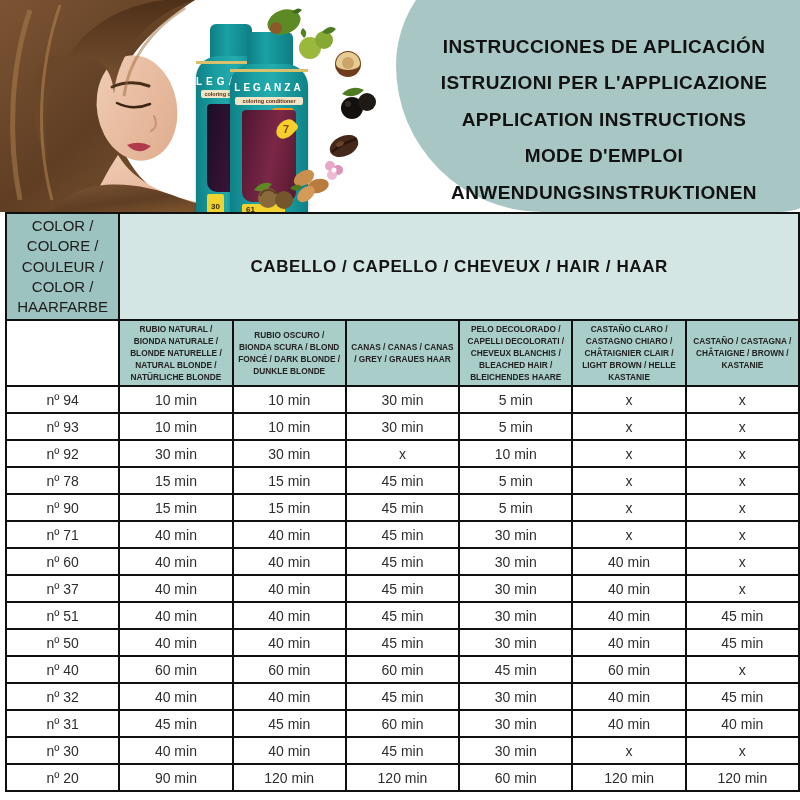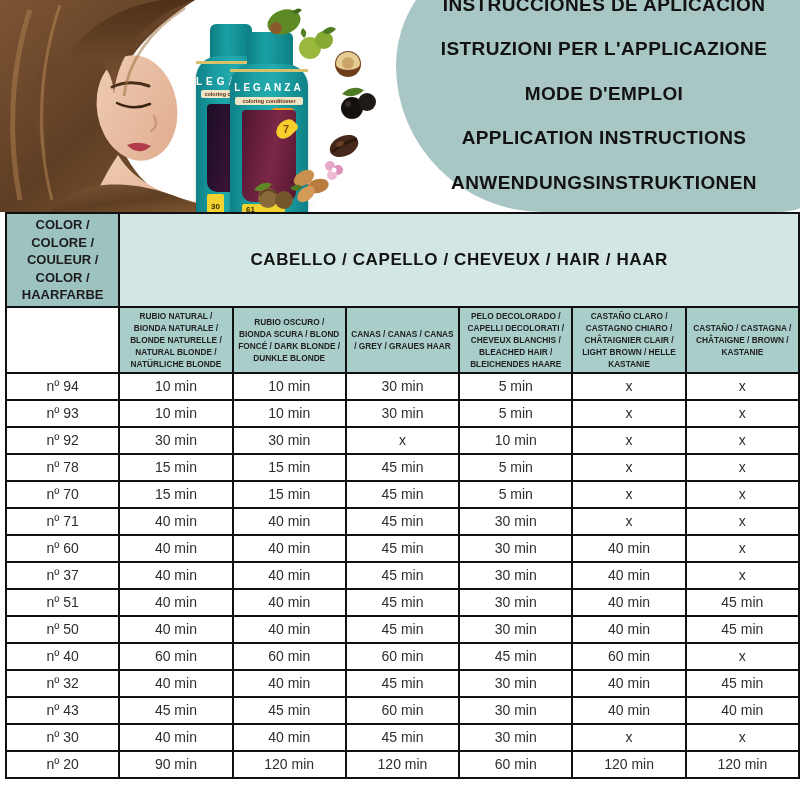--- a/index.html
+++ b/index.html
@@ -12,23 +12,23 @@
 
   
   .hero { position:absolute; left:0; top:0; width:800px; height:212px; background:#fff; }
 
   .title-blob {
     position:absolute; left:396px; top:-52px; width:450px; height:264px;
     background:#a8c6c4;
     border-radius:120px 90px 70px 150px;
   }
   .title-box {
-    position:absolute; left:408px; top:8px; width:392px; height:172px;
+    position:absolute; left:408px; top:34px; width:392px; height:172px;
     display:flex; flex-direction:column; justify-content:center; align-items:center;
-    gap:16px;
+    gap:8px;
   }
   .title-line {
     font-size:19px; line-height:28.5px; font-weight:bold; color:#121212;
     letter-spacing:0.4px; white-space:nowrap; text-align:center;
   }
 
   
   .photo { position:absolute; left:0; top:0; width:270px; height:212px; }
 
   
@@ -83,21 +83,21 @@
   
   table.times {
     position:absolute; left:5px; top:212px; width:795px;
     border-collapse:collapse; table-layout:fixed;
   }
   table.times th, table.times td {
     border:2.5px solid #101010; text-align:center; vertical-align:middle;
     overflow:hidden;
   }
   th.corner {
-    background:#9dc3c0; font-size:13px; font-weight:bold; color:#1c1c1c;
+    background:#9dc3c0; font-size:15px; font-weight:normal; color:#1c1c1c;
     line-height:1.35; padding:2px;
   }
   th.spanhdr {
     background:#d3e6e4; font-size:17px; font-weight:bold; color:#141414;
     letter-spacing:0.6px;
     margin-left:40px;
   }
   tr.hdr1 { height:50px; }
   tr.hdr2 { height:62px;padding-left:20px; }
   td.blank { background:#ffffff; }
@@ -155,22 +155,22 @@
         <path d="M30,10 C10,70 8,140 20,200" stroke="#a5794a" stroke-width="5" fill="none" opacity="0.6"></path>
         <path d="M60,5 C38,70 36,140 52,200" stroke="#b98c55" stroke-width="3" fill="none" opacity="0.5"></path>
         <path d="M185,8 C150,30 128,62 124,96" stroke="#9a6c3c" stroke-width="3" fill="none" opacity="0.5"></path>
       </svg>
     </div>
 
     <div class="title-blob"></div>
     <div class="title-box">
       <div class="title-line">INSTRUCCIONES DE APLICACIÓN</div>
       <div class="title-line">ISTRUZIONI PER L'APPLICAZIONE</div>
+      <div class="title-line">APPLICATION INSTRUCTIONS</div>
       <div class="title-line">MODE D'EMPLOI</div>
-      <div class="title-line">APPLICATION INSTRUCTIONS</div>
       <div class="title-line">ANWENDUNGSINSTRUKTIONEN</div>
     </div>
 
     <div class="bottle-shadow"></div>
 
     <div class="bottle" style="left:196px; top:24px; width:70px; height:180px;">
       <div class="cap" style="left:14px; top:0; width:42px; height:34px;"></div>
       <div class="body" style="left:0; top:32px; width:70px; height:172px;">
         <div class="gold-line" style="top:5px;"></div>
         <div class="brand" style="top:20px; letter-spacing:4px;">LEGANZA</div>
@@ -309,21 +309,21 @@
         <tr>
           <td>nº 78</td>
           <td>15 min</td>
           <td>15 min</td>
           <td>45 min</td>
           <td>5 min</td>
           <td>x</td>
           <td>x</td>
         </tr>
         <tr>
-          <td>nº 70</td>
+          <td>nº 90</td>
           <td>15 min</td>
           <td>15 min</td>
           <td>45 min</td>
           <td>5 min</td>
           <td>x</td>
           <td>x</td>
         </tr>
         <tr>
           <td>nº 71</td>
           <td>40 min</td>
@@ -381,21 +381,21 @@
         <tr>
           <td>nº 32</td>
           <td>40 min</td>
           <td>40 min</td>
           <td>45 min</td>
           <td>30 min</td>
           <td>40 min</td>
           <td>45 min</td>
         </tr>
         <tr>
-          <td>nº 43</td>
+          <td>nº 31</td>
           <td>45 min</td>
           <td>45 min</td>
           <td>60 min</td>
           <td>30 min</td>
           <td>40 min</td>
           <td>40 min</td>
         </tr>
         <tr>
           <td>nº 30</td>
           <td>40 min</td>

